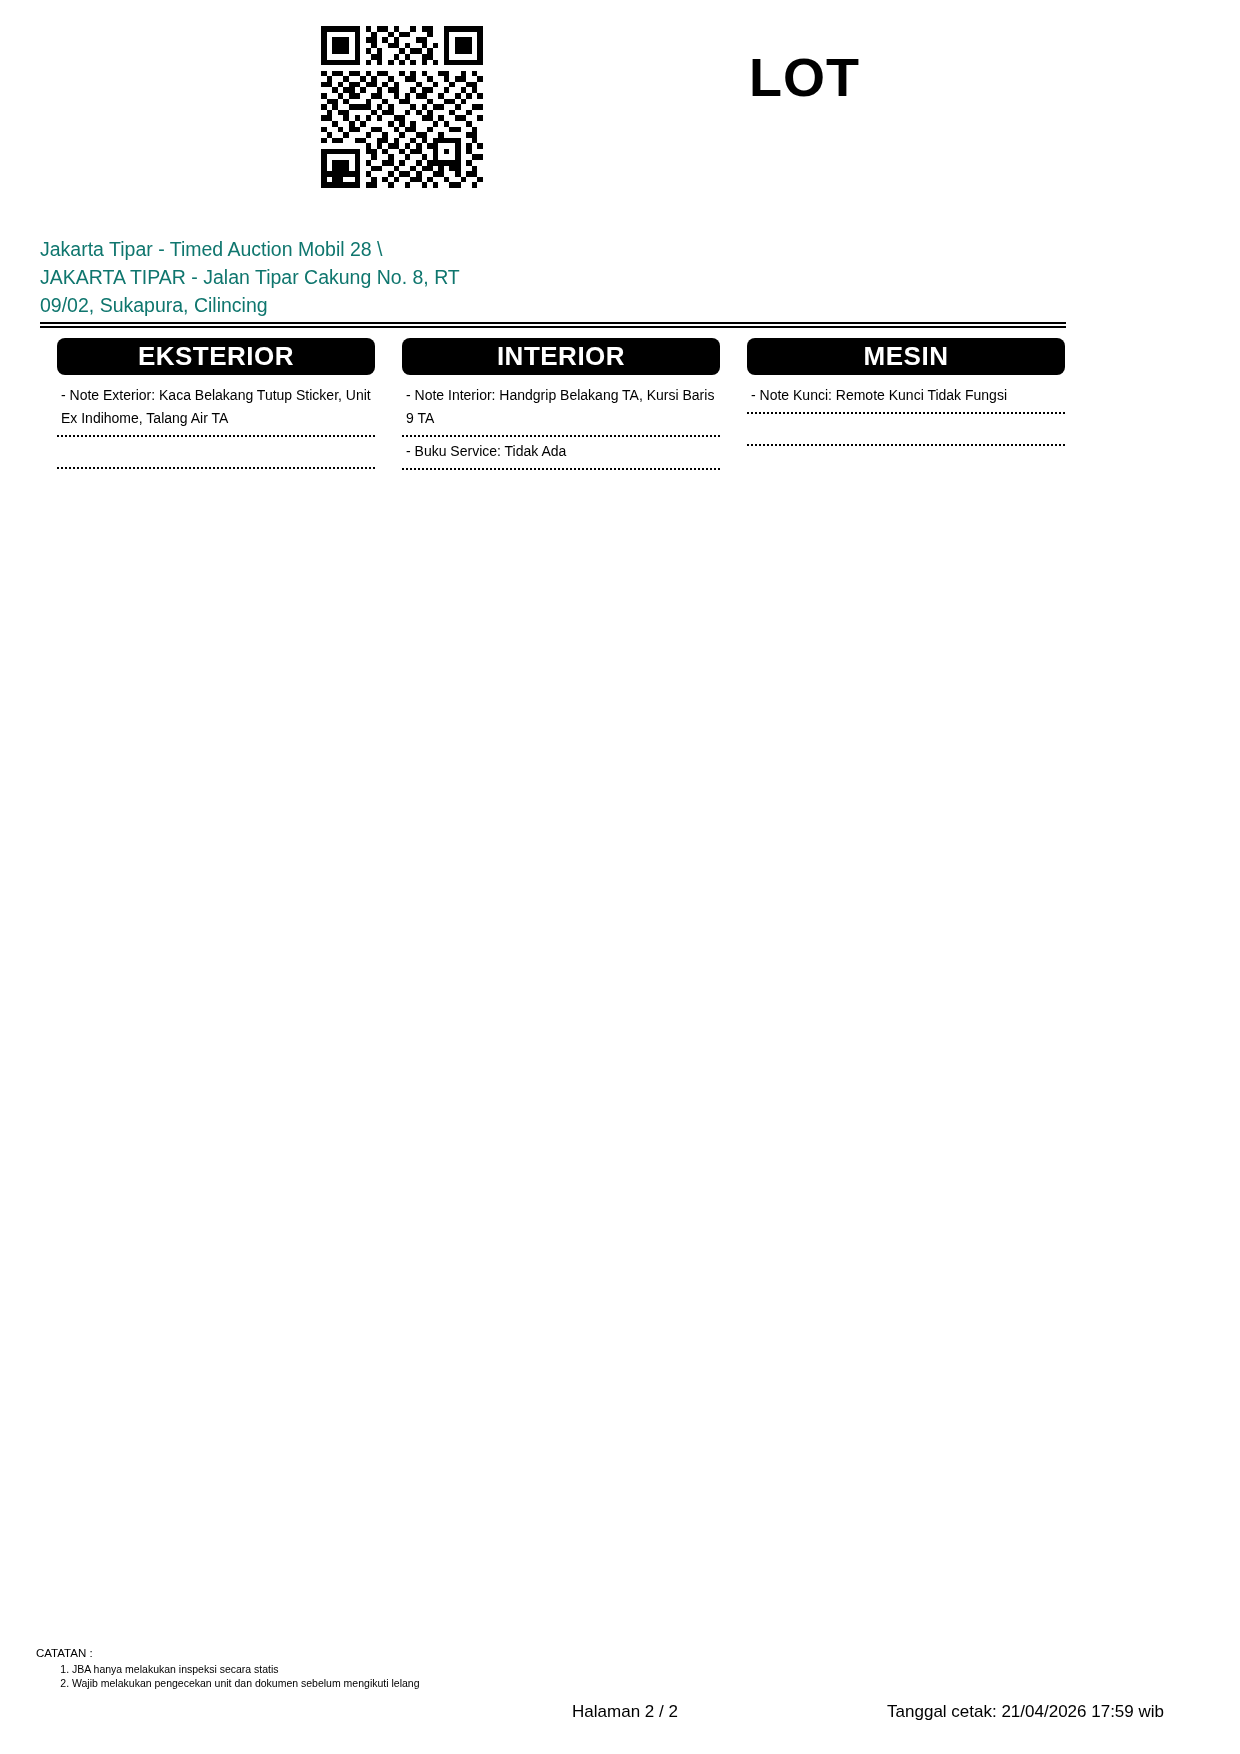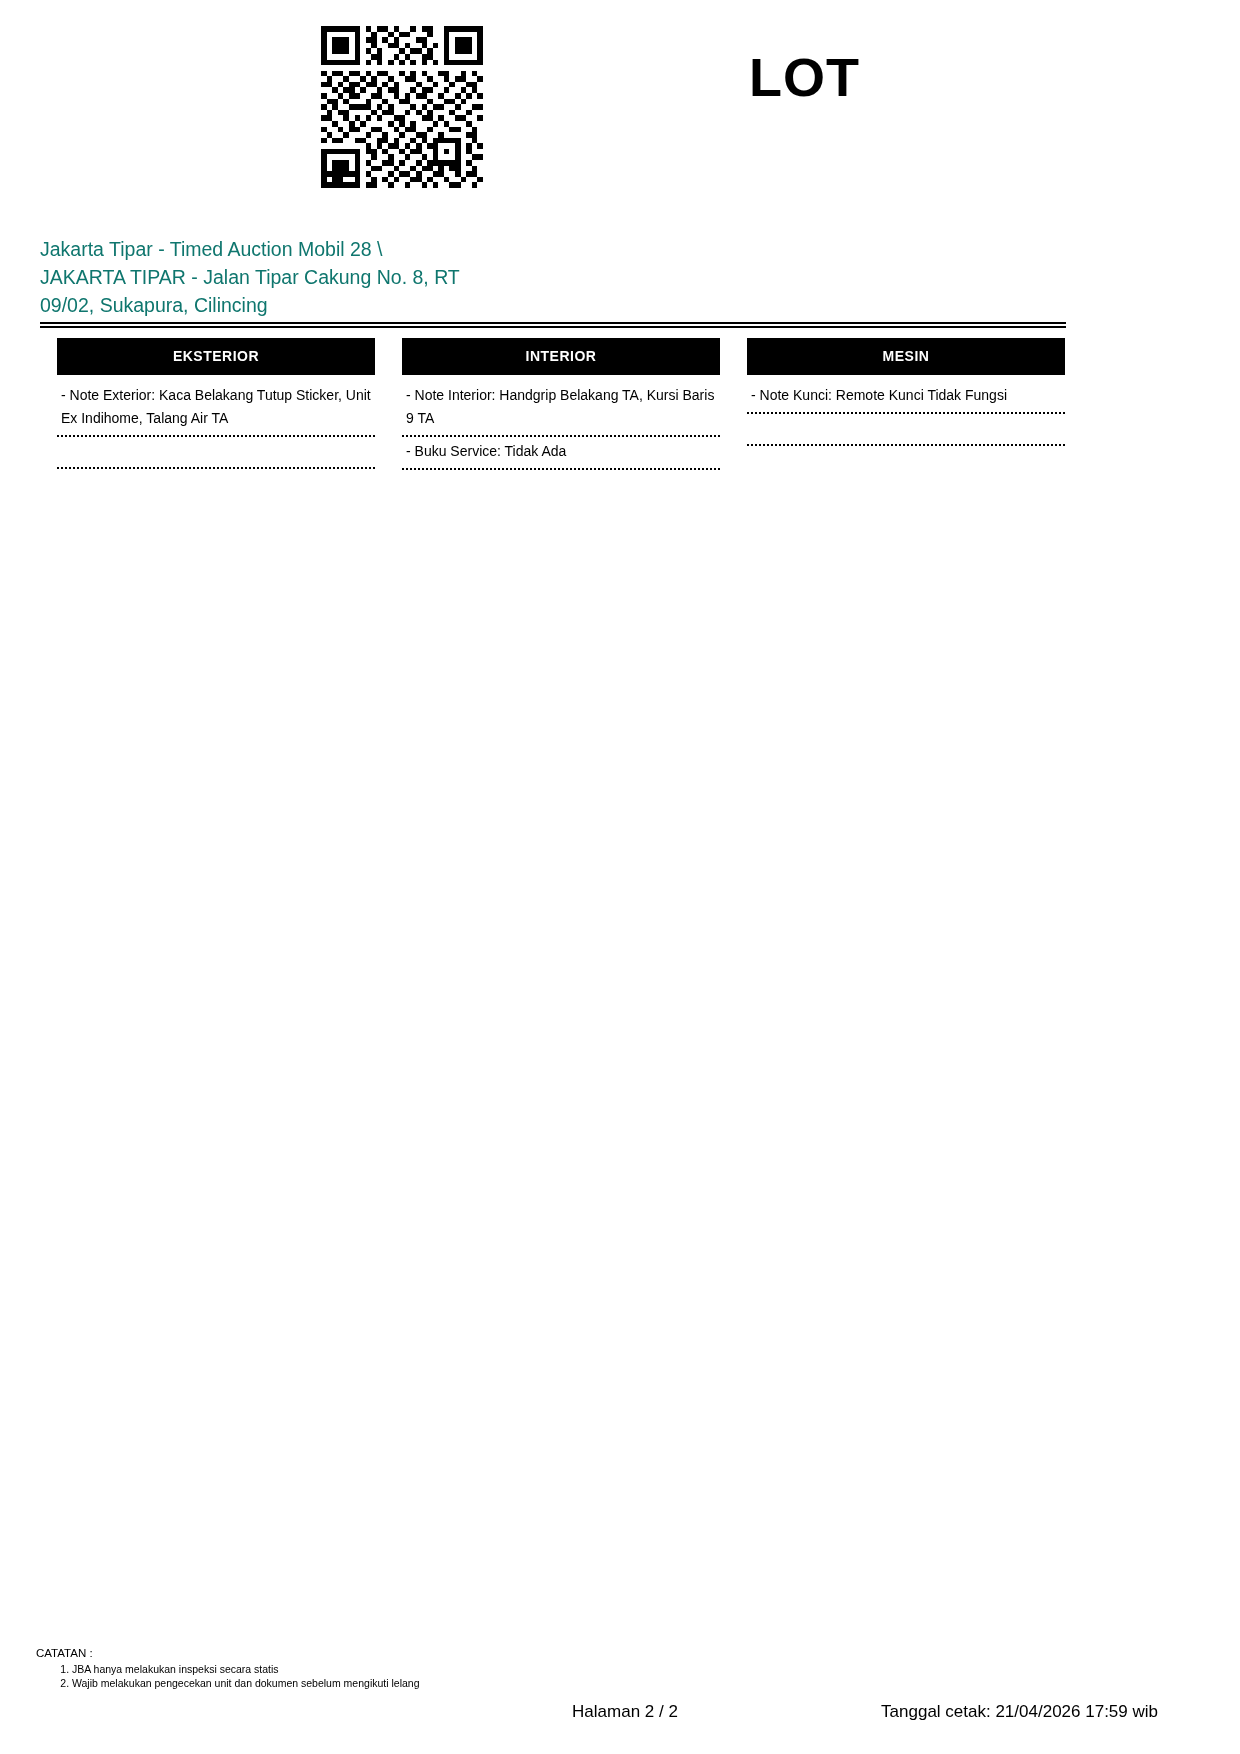--- a/index.html
+++ b/index.html
@@ -94,25 +94,26 @@
     display: flex;
     gap: 27px;
   }
   .col {
     width: 318px;
   }
   .col-title {
     background: #000;
     color: #fff;
     text-align: center;
-    font-size: 14px;
+    font-size: 26px;
     font-weight: bold;
     letter-spacing: 0.5px;
     padding: 6px 0 7px 0;
     line-height: 24px;
+    border-radius: 8px;
   }
   .note-list {
     margin-top: 6px;
   }
   .note-item {
     font-size: 14px;
     line-height: 23px;
     padding: 3px 4px 5px 4px;
     border-bottom: 2px dotted #000;
   }
@@ -156,21 +157,21 @@
   }
   .page-num {
     position: absolute;
     left: 485px;
     top: 0;
     width: 200px;
     text-align: center;
   }
   .print-date {
     position: absolute;
-    right: 42px;
+    right: 36px;
     top: 0;
     text-align: left;
     white-space: nowrap;
   }
 </style>
 </head>
 <body>
 
 <div class="page">
 

